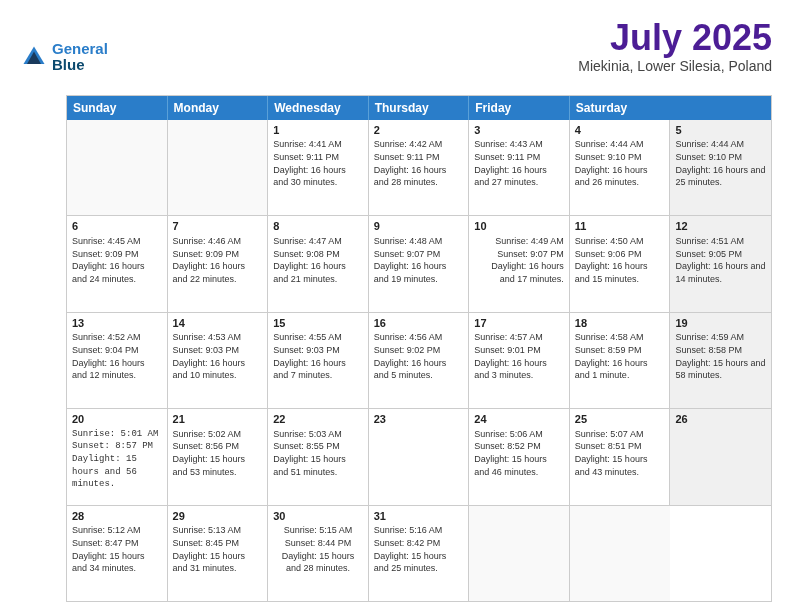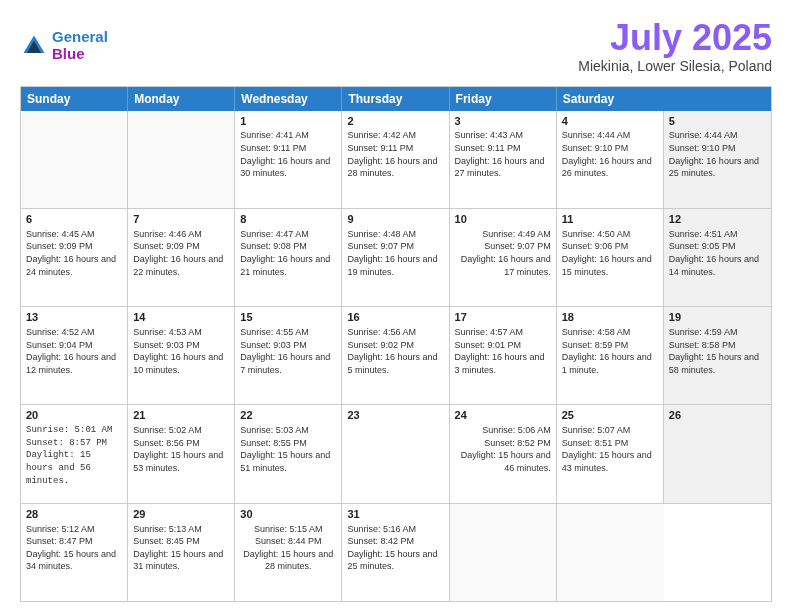--- a/index.html
+++ b/index.html
@@ -13,22 +13,22 @@
     .page {
       width: 792px;
       height: 612px;
       padding: 18px 20px 10px 20px;
       display: flex;
       flex-direction: column;
     }
     .header {
       display: flex;
       justify-content: space-between;
-      align-items: center;
-      margin-bottom: 12px;
+      align-items: flex-end;
+      margin-bottom: 21px;
     }
     .logo {
       display: flex;
       align-items: center;
       gap: 4px;
     }
     .logo-text {
       font-size: 15px;
       font-weight: bold;
       color: #1a3a5c;
@@ -40,32 +40,33 @@
     .logo-icon {
       width: 28px;
       height: 28px;
     }
     .title-block {
       text-align: right;
     }
     .main-title {
       font-size: 36px;
       font-weight: bold;
-      color: #8b5cf6;
+      color: #4c1d95;
       line-height: 1.1;
     }
     .subtitle {
       font-size: 14px;
       color: #444;
     }
     .calendar {
       flex: 1;
       display: flex;
       flex-direction: column;
       border: 1px solid #ccc;
+      margin-left: 46px;
     }
     .cal-header-row {
       display: grid;
       grid-template-columns: repeat(7, 1fr);
       background: #2a7dc9;
     }
     .cal-header-cell {
       color: #fff;
       font-size: 12px;
       font-weight: bold;
@@ -117,21 +118,21 @@
 
 <div class="page">
   <div class="header">
     <div class="logo">
       <svg class="logo-icon" viewBox="0 0 40 40">
         <polygon points="20,5 35,30 5,30" fill="#2a7dc9"></polygon>
         <polygon points="20,12 30,30 10,30" fill="#1a3a5c"></polygon>
       </svg>
       <div class="logo-text">
         <div><span>General</span></div>
-        <div style="color:#a21caf">Blue</div>
+        <div style="color:#0c4a6e">Blue</div>
       </div>
     </div>
     <div class="title-block">
       <div class="main-title">July 2025</div>
       <div class="subtitle">Miekinia, Lower Silesia, Poland</div>
     </div>
   </div>
 
   <div class="calendar">
     <div class="cal-header-row">
@@ -282,21 +283,21 @@
             <span class="day-num">22</span>
             <div class="cal-cell-text" style="white-space: pre-line;">Sunrise: 5:03 AM
 Sunset: 8:55 PM
 Daylight: 15 hours and 51 minutes.</div>
           </div>
           <div class="cal-cell">
             <span class="day-num">23</span>
           </div>
           <div class="cal-cell">
             <span class="day-num">24</span>
-            <div class="cal-cell-text" style="white-space: pre-line; text-align: right;">Sunrise: 5:06 AM
+            <div class="cal-cell-text" style="white-space: pre-line;">Sunrise: 5:06 AM
 Sunset: 8:52 PM
 Daylight: 15 hours and 46 minutes.</div>
           </div>
           <div class="cal-cell">
             <span class="day-num">25</span>
             <div class="cal-cell-text" style="white-space: pre-line;">Sunrise: 5:07 AM
 Sunset: 8:51 PM
 Daylight: 15 hours and 43 minutes.</div>
           </div>
           <div class="cal-cell shaded">

